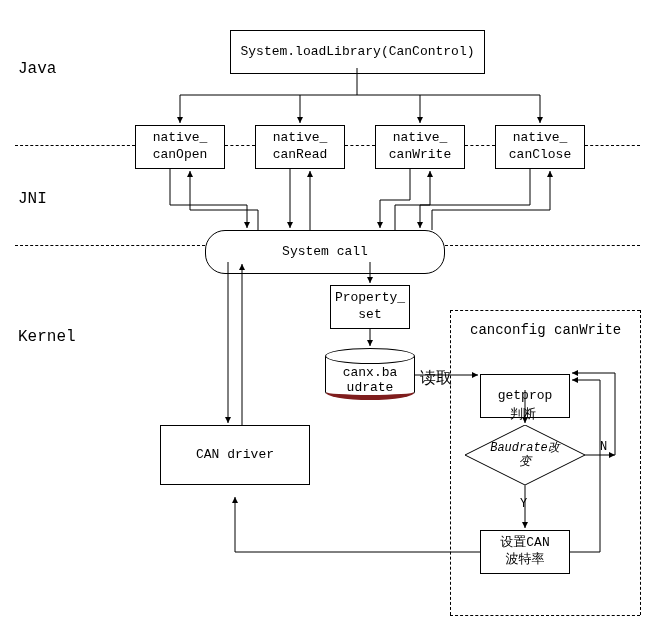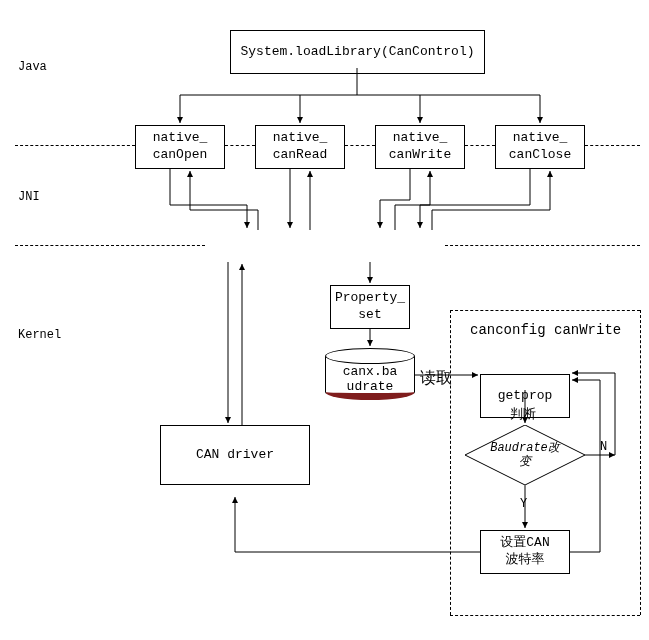--- a/index.html
+++ b/index.html
@@ -22,21 +22,21 @@
     display: flex;
     align-items: center;
     justify-content: center;
     text-align: center;
     line-height: 1.3;
     padding: 21px;
     box-sizing: border-box;
   }
   .label {
     position: absolute;
-    font-size: 12px;
+    font-size: 16px;
   }
   .hdash {
     position: absolute;
     border-top: 1px dashed #000;
     height: 0;
   }
   .vdash {
     position: absolute;
     border-left: 1px dashed #000;
     width: 0;
@@ -55,21 +55,21 @@
     border-radius: 50%;
     background: #fff;
     position: absolute;
     top: 0;
     box-sizing: border-box;
   }
   .cyl-body {
     width: 100%;
     border-left: 1px solid #000;
     border-right: 1px solid #000;
-    border-bottom: 7px solid #7f1d1d;
+    border-bottom: 5px solid #7f1d1d;
     border-bottom-left-radius: 50% 8px;
     border-bottom-right-radius: 50% 8px;
     position: absolute;
     top: 8px;
     bottom: 0;
     box-sizing: border-box;
     display: flex;
     align-items: center;
     justify-content: center;
     padding-top: 8px;
@@ -126,20 +126,23 @@
   </div>
   <div class="box" style="left:375px; top:125px; width:90px; height:44px; white-space: pre;">
     <span>native_
 canWrite</span>
   </div>
   <div class="box" style="left:495px; top:125px; width:90px; height:44px; white-space: pre;">
     <span>native_
 canClose</span>
   </div>
 
+  <div class="box rounded" style="left:205px; top:230px; width:240px; height:32px;">
+    <span>System call</span>
+  </div>
 
   <div class="box" style="left:330px; top:285px; width:80px; height:44px; white-space: pre;">
     <span>Property_
 set</span>
   </div>
 
   <div class="cyl" style="left:325px; top:348px; width:90px; height:52px;">
     <div class="cyl-body" style="white-space: pre;"><span>canx.ba
 udrate</span></div>
     <div class="cyl-top"></div>

